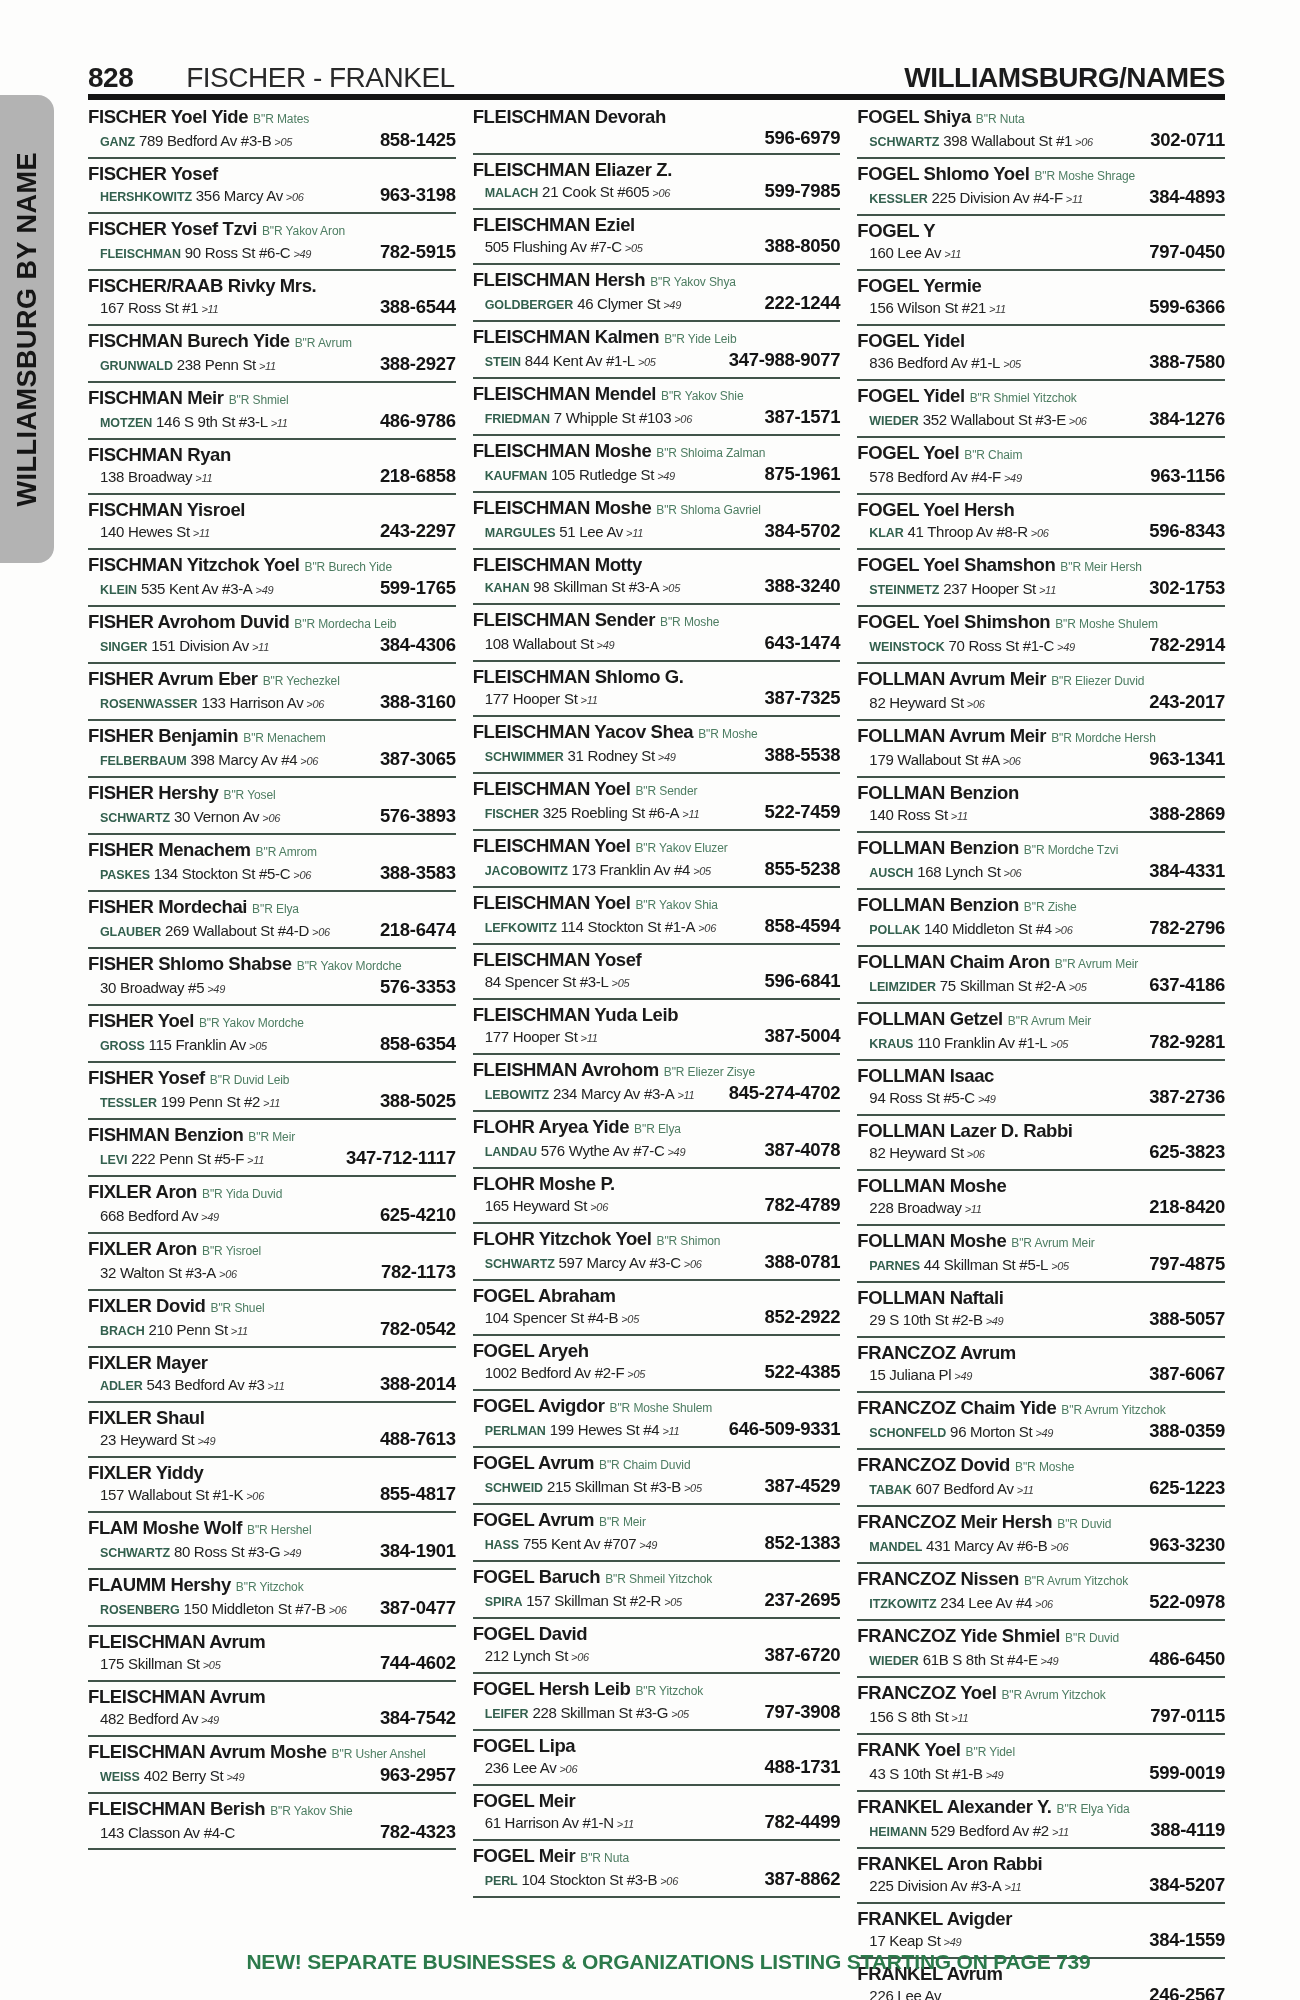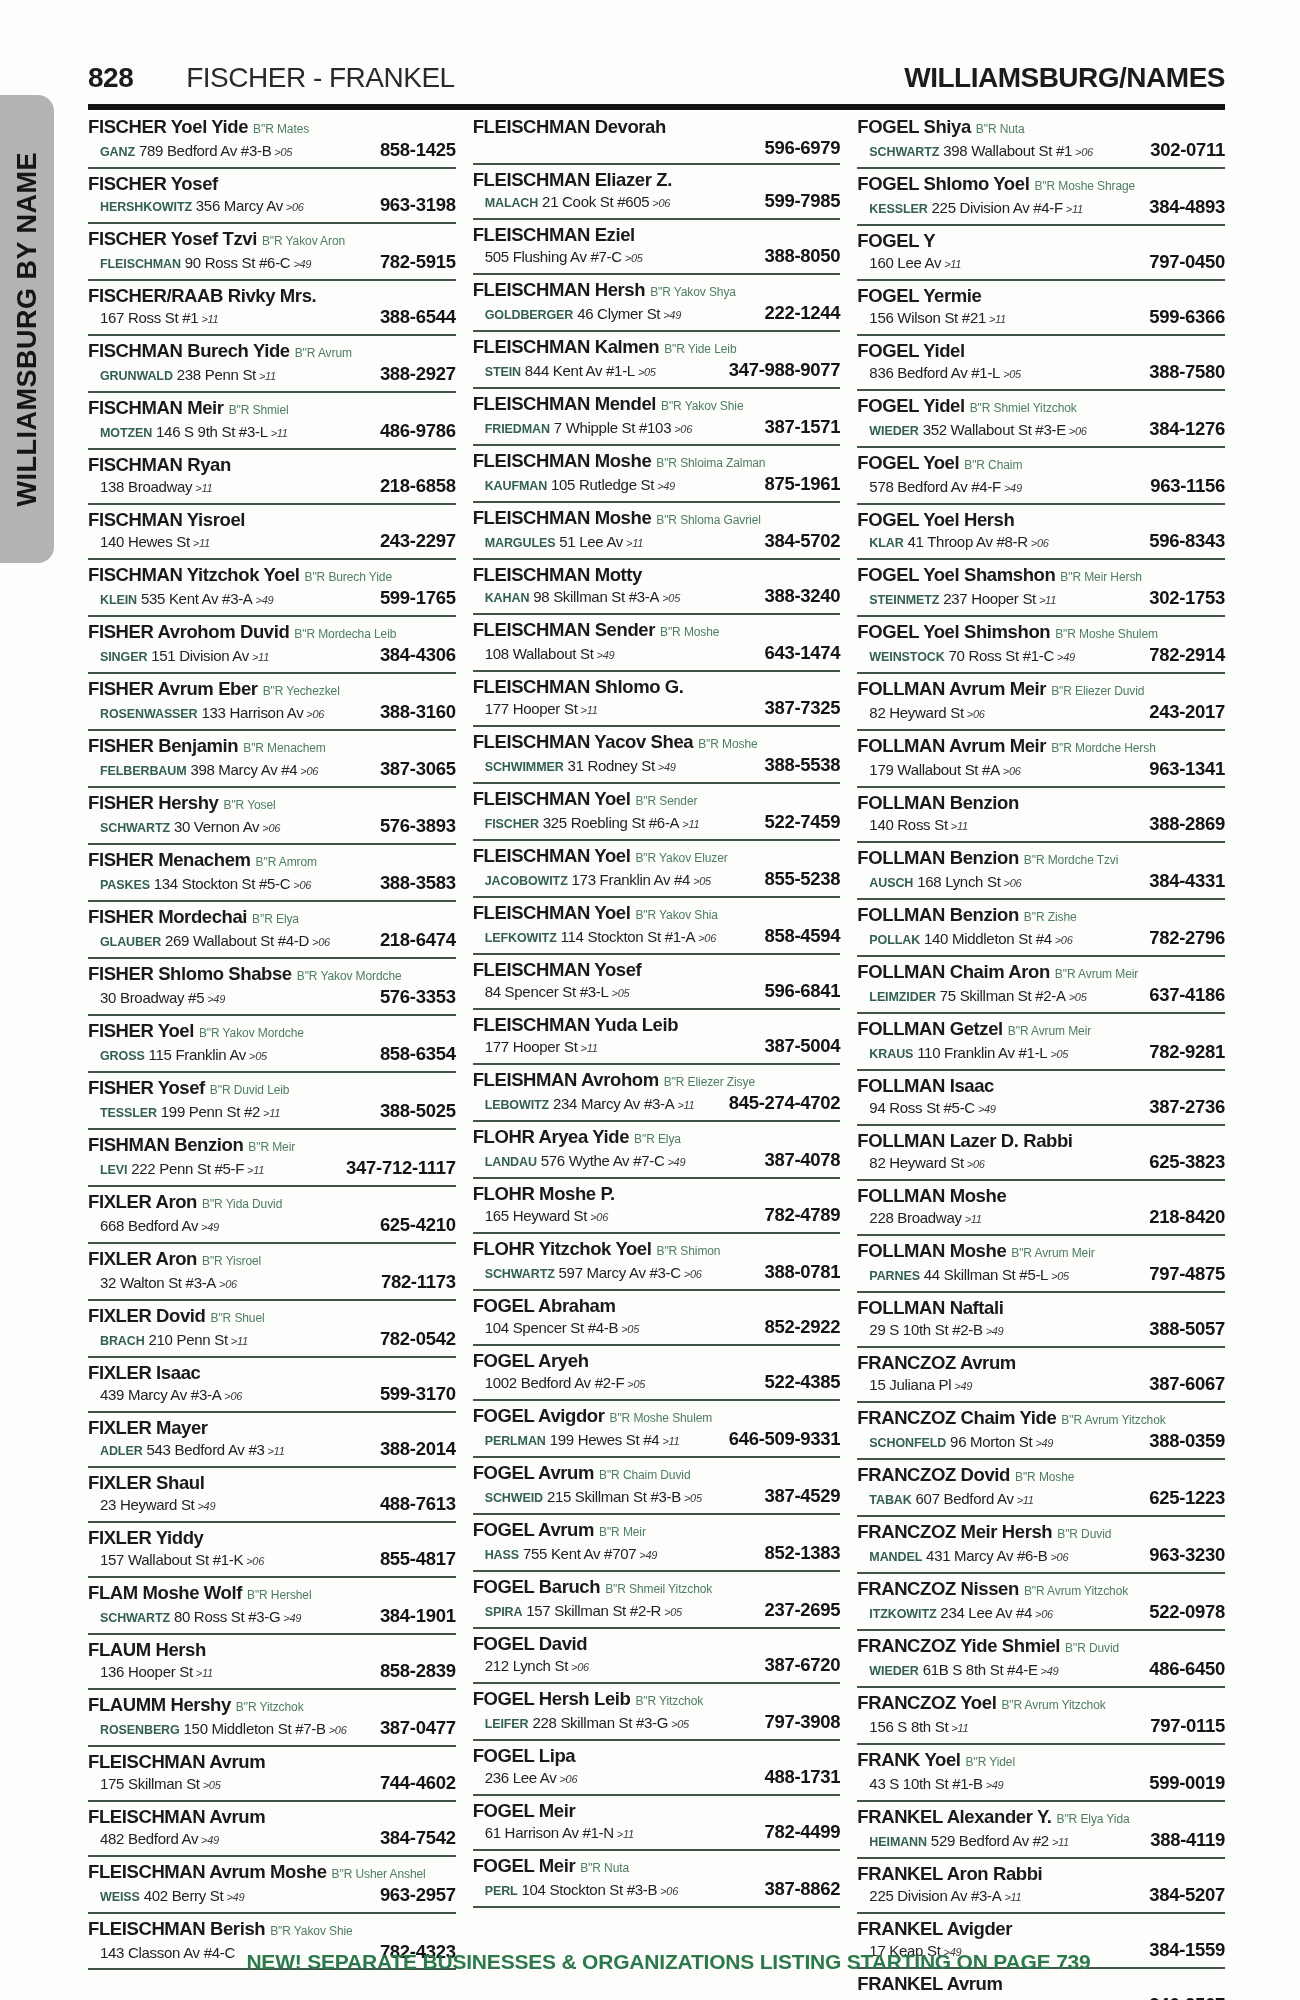--- a/index.html
+++ b/index.html
@@ -16,21 +16,21 @@
     writing-mode: vertical-rl; transform: rotate(180deg);
     font-weight: bold; font-size: 27px; letter-spacing: 0.5px; color: #161616;
     white-space: nowrap;
   }
 
   
   .content { position: absolute; left: 88px; top: 62px; width: 1137px; }
 
   .page-header {
     display: flex; align-items: baseline;
-    padding-bottom: 10px; border-bottom: 6px solid #141414;
+    border-bottom: 6px solid #141414;
   }
   .page-num { font-weight: bold; font-size: 28px; letter-spacing: -0.5px; }
   .page-range { font-size: 28px; margin-left: 53px; letter-spacing: -0.5px; color: #2a2a2a; }
   .page-section { margin-left: auto; font-weight: bold; font-size: 28px; letter-spacing: -0.5px; }
 
   
   .cols { display: flex; gap: 17px; margin-top: 2px; }
   .col { flex: 1 1 0; min-width: 0; }
 
   .entry { padding: 4px 0 5px; border-bottom: 2px solid #41544a; }
@@ -349,32 +349,20 @@
     </div>
     <div class="l2">
       <span class="addr-left">
         <span class="sur">BRACH</span>
         <span>210 Penn St</span><span class="zone">&gt;11</span>
       </span>
       <span class="ph">782-0542</span>
     </div>
   </div>
 
-  <div class="entry">
-    <div class="l1">
-      <span class="nm">FIXLER Isaac</span>
-    </div>
-    <div class="l2">
-      <span class="addr-left">
-        
-        <span>439 Marcy Av #3-A</span><span class="zone">&gt;06</span>
-      </span>
-      <span class="ph">599-3170</span>
-    </div>
-  </div>
 
   <div class="entry">
     <div class="l1">
       <span class="nm">FIXLER Mayer</span>
     </div>
     <div class="l2">
       <span class="addr-left">
         <span class="sur">ADLER</span>
         <span>543 Bedford Av #3</span><span class="zone">&gt;11</span>
       </span>
@@ -414,32 +402,20 @@
     </div>
     <div class="l2">
       <span class="addr-left">
         <span class="sur">SCHWARTZ</span>
         <span>80 Ross St #3-G</span><span class="zone">&gt;49</span>
       </span>
       <span class="ph">384-1901</span>
     </div>
   </div>
 
-  <div class="entry">
-    <div class="l1">
-      <span class="nm">FLAUM Hersh</span>
-    </div>
-    <div class="l2">
-      <span class="addr-left">
-        
-        <span>136 Hooper St</span><span class="zone">&gt;11</span>
-      </span>
-      <span class="ph">858-2839</span>
-    </div>
-  </div>
 
   <div class="entry">
     <div class="l1">
       <span class="nm">FLAUMM Hershy</span><span class="br">B"R Yitzchok</span>
     </div>
     <div class="l2">
       <span class="addr-left">
         <span class="sur">ROSENBERG</span>
         <span>150 Middleton St #7-B</span><span class="zone">&gt;06</span>
       </span>

